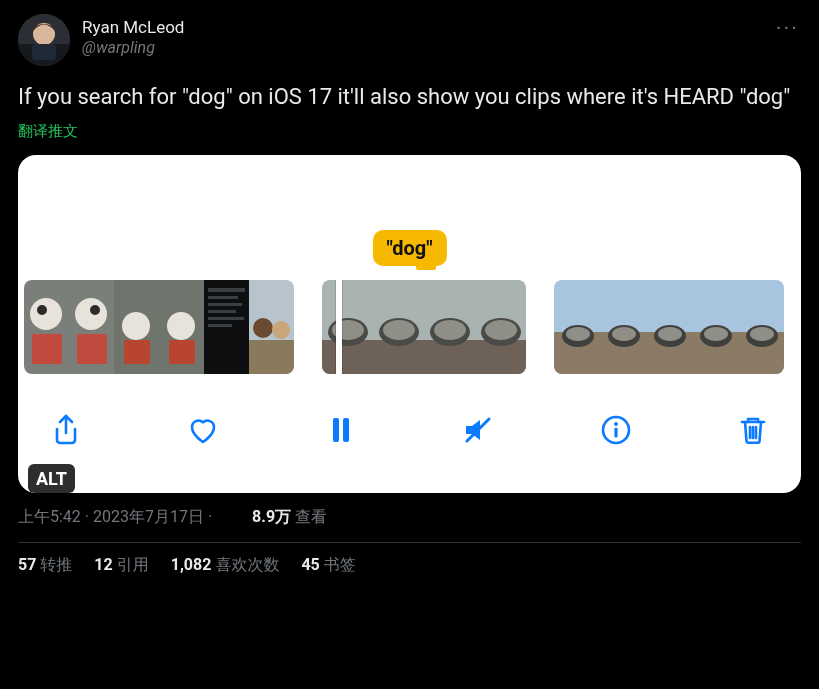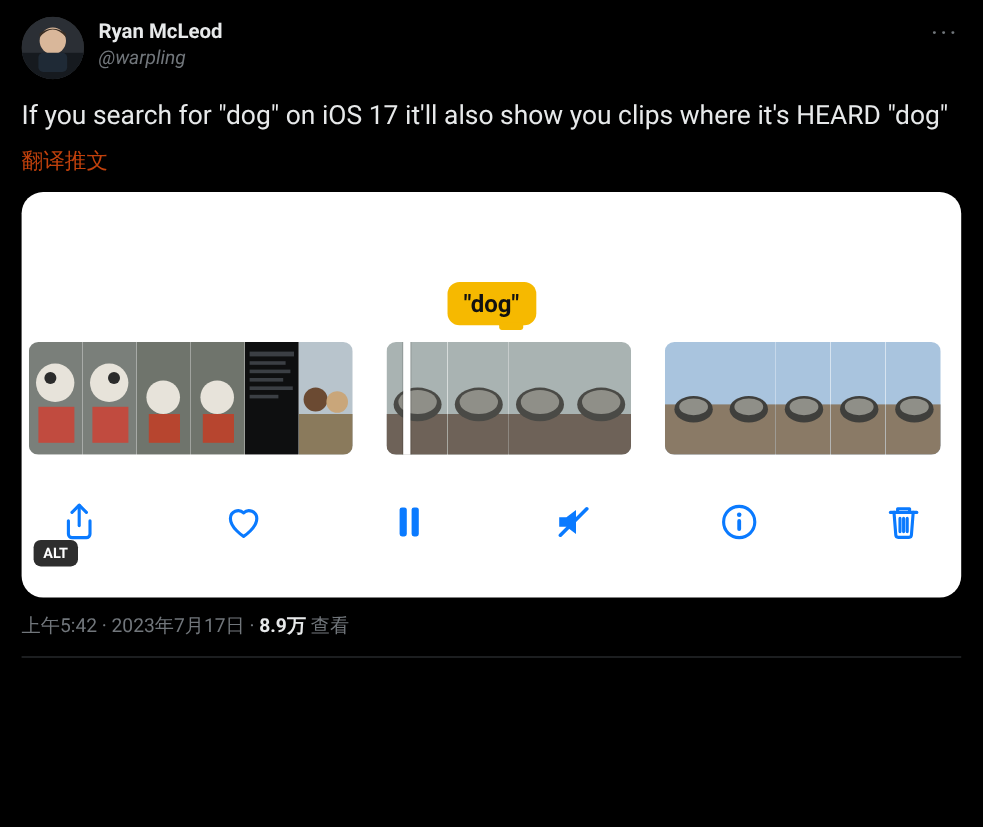--- a/index.html
+++ b/index.html
@@ -1,44 +1,44 @@
 <!DOCTYPE html>
 <html><head>
 <meta charset="utf-8">
 <style>
   * { box-sizing: border-box; margin: 0; padding: 0; }
   html, body { width: 819px; height: 689px; background: #000; color: #e7e9ea; font-family: -apple-system, BlinkMacSystemFont, "Segoe UI", Roboto, Helvetica, Arial, sans-serif; overflow: hidden; }
   .tweet { padding: 14px 18px 10px 18px; }
   .header { display: flex; align-items: flex-start; }
   .avatar { width: 52px; height: 52px; border-radius: 50%; overflow: hidden; flex: 0 0 52px; margin-right: 12px; background:#2f2f2f; }
   .names { display: flex; flex-direction: column; justify-content: center; line-height: 1.3; margin-top: 2px; }
-  .display-name { font-weight: 700; font-size: 17px; color: #e7e9ea; }
+  .display-name { font-weight: 400; font-size: 17px; color: #e7e9ea; }
   .handle { font-size: 16px; color: #71767b; font-style: italic; }
   .spacer { flex: 1; }
   .more { color: #71767b; font-size: 22px; letter-spacing: 2px; padding: 4px 2px; cursor: pointer; line-height: 1; }
   .body-text { margin-top: 16px; font-size: 22px; line-height: 1.35; color: #e7e9ea; font-weight: 400; }
-  .translate { margin-top: 10px; font-size: 18px; color: #c2410c; cursor: pointer; }
+  .translate { margin-top: 10px; font-size: 15px; color: #22c55e; cursor: pointer; }
   .card { margin-top: 14px; background: #fff; border-radius: 18px; overflow: hidden; position: relative; height: 338px; }
   .card-top { height: 125px; position: relative; }
   .bubble { position: absolute; left: 50%; transform: translateX(-50%); top: 75px; background: #f6b900; color: #111; font-weight: 700; font-size: 20px; padding: 6px 14px; border-radius: 10px; }
   .tick { position: absolute; left: 50%; transform: translateX(6px); top: 109px; width: 20px; height: 6px; background: #f6b900; border-radius: 2px; }
   .strip { display: flex; gap: 28px; padding: 0 6px; height: 94px; align-items: stretch; }
   .clip { display: flex; gap: 0; border-radius: 8px; overflow: hidden; }
   .clip .fr { height: 94px; }
   .clip1 .fr { width: 45px; }
   .clip2 { position: relative; }
   .clip2 .fr { width: 51px; }
   .clip3 .fr { width: 46px; }
   .playhead { position: absolute; left: 14px; top: -4px; bottom: -4px; width: 6px; background: #fff; border-radius: 3px; box-shadow: 0 0 0 1px rgba(0,0,0,.12); }
   .toolbar { display: flex; justify-content: space-between; align-items: center; padding: 22px 30px 0 30px; height: 90px; }
   .tool { width: 36px; height: 36px; display: flex; align-items: center; justify-content: center; cursor: pointer; }
   .tool svg { width: 34px; height: 34px; }
-  .alt { position: absolute; left: 10px; bottom: 26px; background: rgba(0,0,0,.82); color: #fff; font-weight: 700; font-size: 12px; padding: 4px 8px; border-radius: 6px; cursor: pointer; }
+  .alt { position: absolute; left: 10px; bottom: 0; background: rgba(0,0,0,.82); color: #fff; font-weight: 700; font-size: 18px; padding: 4px 8px; border-radius: 6px; cursor: pointer; }
   .meta { margin-top: 14px; color: #71767b; font-size: 16px; }
-  .meta .bold { color: #e7e9ea; font-weight: 700; }
+  .meta .bold { color: #e7e9ea; font-weight: 700; margin-left: 36px; }
   .divider { height: 1px; background: #2f3336; margin: 14px 0 12px 0; }
   .stats { color: #71767b; font-size: 16px; display: flex; gap: 22px; }
   .stats b { color: #e7e9ea; font-weight: 700; margin-right: 4px; }
 </style>
 </head>
 <body>
 
 <div class="tweet">
 
   <div class="header">
@@ -221,14 +221,20 @@
 
     <div class="alt">ALT</div>
   </div>
 
   <div class="meta">
     <span>上午5:42</span><span> · </span><span>2023年7月17日</span><span> · </span><span class="bold">8.9万</span><span> 查看</span>
   </div>
 
   <div class="divider"></div>
 
+  <div class="stats">
+    <span><b>57</b><span>转推</span></span>
+    <span><b>12</b><span>引用</span></span>
+    <span><b>1,082</b><span>喜欢次数</span></span>
+    <span><b>45</b><span>书签</span></span>
+  </div>
 
 </div>
 
 </body></html>

